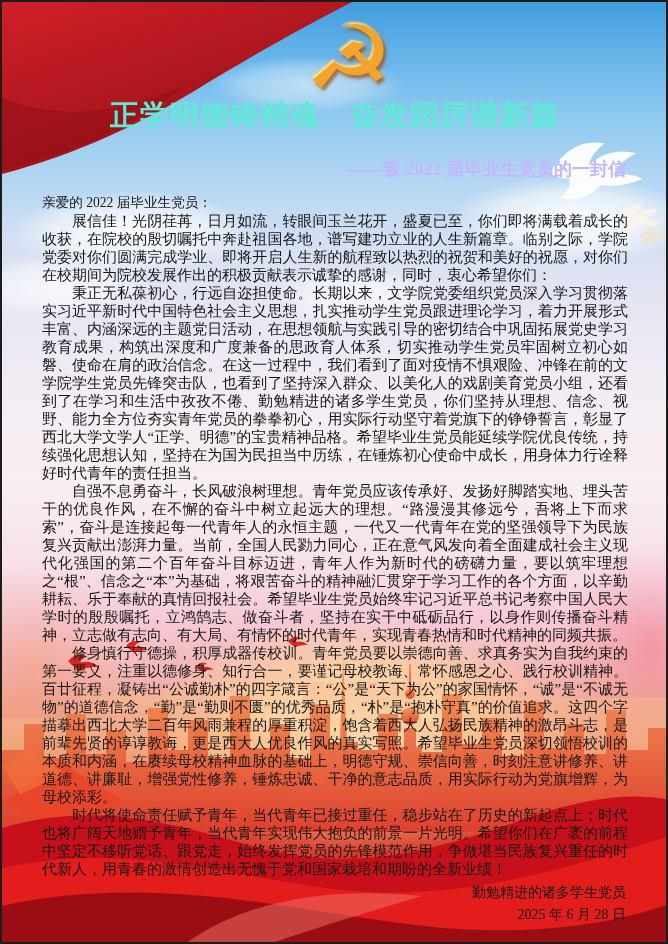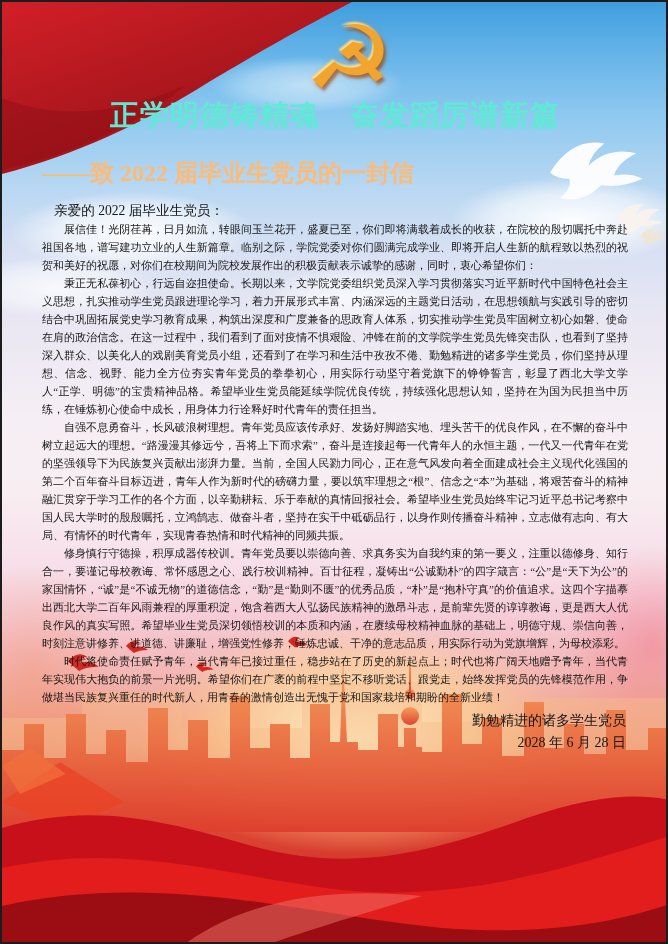--- a/index.html
+++ b/index.html
@@ -31,23 +31,23 @@
   .deco{position:absolute;left:0;top:0;z-index:3;}
   .emblem{
     position:absolute;z-index:4;left:293px;top:2px;width:112px;height:112px;
     font-family:"DejaVu Sans",sans-serif;font-size:94px;line-height:112px;text-align:center;
     color:#f2a52e;transform:rotate(9deg);
     text-shadow:3px 3px 3px rgba(150,63,5,.6),-2px -2px 2px rgba(255,226,140,.9),0 0 6px rgba(230,120,20,.5);
   }
   
   .content{position:absolute;z-index:10;left:40px;right:38px;top:94px;}
   .title{margin:0;text-align:center;font-size:29px;font-weight:700;letter-spacing:1px;color:#5eead4;}
-  .subtitle{margin:21px 2px 0 0;text-align:left;font-size:24px;font-weight:700;color:#fdba74;}
-  .greeting{margin:13px 0 0 12px;font-size:13.6px;line-height:18px;}
-  .body p{margin:0;font-size:11px;line-height:18px;text-align:justify;
+  .subtitle{margin:21px 2px 0 0;text-align:right;font-size:18px;font-weight:700;color:#c4b5fd;}
+  .greeting{margin:13px 0 0 0;font-size:13.6px;line-height:18px;}
+  .body p{margin:0;font-size:15px;line-height:18px;text-align:justify;
     text-indent:2em;word-break:break-all;}
   .sign-block{margin-top:4px;text-align:right;font-size:14px;line-height:22px;padding-right:2px;}
 </style>
 </head>
 <body>
 
 <div class="page">
 
   <div class="bg-sky"></div>
   <div class="accent-blob right"></div>
@@ -125,17 +125,17 @@
     <p class="greeting">亲爱的 2022 届毕业生党员：</p>
     <div class="body">
       <p>展信佳！光阴荏苒，日月如流，转眼间玉兰花开，盛夏已至，你们即将满载着成长的收获，在院校的殷切嘱托中奔赴祖国各地，谱写建功立业的人生新篇章。临别之际，学院党委对你们圆满完成学业、即将开启人生新的航程致以热烈的祝贺和美好的祝愿，对你们在校期间为院校发展作出的积极贡献表示诚挚的感谢，同时，衷心希望你们：</p>
       <p>秉正无私葆初心，行远自迩担使命。长期以来，文学院党委组织党员深入学习贯彻落实习近平新时代中国特色社会主义思想，扎实推动学生党员跟进理论学习，着力开展形式丰富、内涵深远的主题党日活动，在思想领航与实践引导的密切结合中巩固拓展党史学习教育成果，构筑出深度和广度兼备的思政育人体系，切实推动学生党员牢固树立初心如磐、使命在肩的政治信念。在这一过程中，我们看到了面对疫情不惧艰险、冲锋在前的文学院学生党员先锋突击队，也看到了坚持深入群众、以美化人的戏剧美育党员小组，还看到了在学习和生活中孜孜不倦、勤勉精进的诸多学生党员，你们坚持从理想、信念、视野、能力全方位夯实青年党员的拳拳初心，用实际行动坚守着党旗下的铮铮誓言，彰显了西北大学文学人“正学、明德”的宝贵精神品格。希望毕业生党员能延续学院优良传统，持续强化思想认知，坚持在为国为民担当中历练，在锤炼初心使命中成长，用身体力行诠释好时代青年的责任担当。</p>
       <p>自强不息勇奋斗，长风破浪树理想。青年党员应该传承好、发扬好脚踏实地、埋头苦干的优良作风，在不懈的奋斗中树立起远大的理想。“路漫漫其修远兮，吾将上下而求索”，奋斗是连接起每一代青年人的永恒主题，一代又一代青年在党的坚强领导下为民族复兴贡献出澎湃力量。当前，全国人民勠力同心，正在意气风发向着全面建成社会主义现代化强国的第二个百年奋斗目标迈进，青年人作为新时代的磅礴力量，要以筑牢理想之“根”、信念之“本”为基础，将艰苦奋斗的精神融汇贯穿于学习工作的各个方面，以辛勤耕耘、乐于奉献的真情回报社会。希望毕业生党员始终牢记习近平总书记考察中国人民大学时的殷殷嘱托，立鸿鹄志、做奋斗者，坚持在实干中砥砺品行，以身作则传播奋斗精神，立志做有志向、有大局、有情怀的时代青年，实现青春热情和时代精神的同频共振。</p>
       <p>修身慎行守德操，积厚成器传校训。青年党员要以崇德向善、求真务实为自我约束的第一要义，注重以德修身、知行合一，要谨记母校教诲、常怀感恩之心、践行校训精神。百廿征程，凝铸出“公诚勤朴”的四字箴言：“公”是“天下为公”的家国情怀，“诚”是“不诚无物”的道德信念，“勤”是“勤则不匮”的优秀品质，“朴”是“抱朴守真”的价值追求。这四个字描摹出西北大学二百年风雨兼程的厚重积淀，饱含着西大人弘扬民族精神的激昂斗志，是前辈先贤的谆谆教诲，更是西大人优良作风的真实写照。希望毕业生党员深切领悟校训的本质和内涵，在赓续母校精神血脉的基础上，明德守规、崇信向善，时刻注意讲修养、讲道德、讲廉耻，增强党性修养，锤炼忠诚、干净的意志品质，用实际行动为党旗增辉，为母校添彩。</p>
       <p>时代将使命责任赋予青年，当代青年已接过重任，稳步站在了历史的新起点上；时代也将广阔天地赠予青年，当代青年实现伟大抱负的前景一片光明。希望你们在广袤的前程中坚定不移听党话、跟党走，始终发挥党员的先锋模范作用，争做堪当民族复兴重任的时代新人，用青春的激情创造出无愧于党和国家栽培和期盼的全新业绩！</p>
     </div>
     <div class="sign-block">
       <div>勤勉精进的诸多学生党员</div>
-      <div>2028 年 6 月 28 日</div>
+      <div>2025 年 6 月 28 日</div>
     </div>
   </div>
 
 </div>
 
 </body></html>

